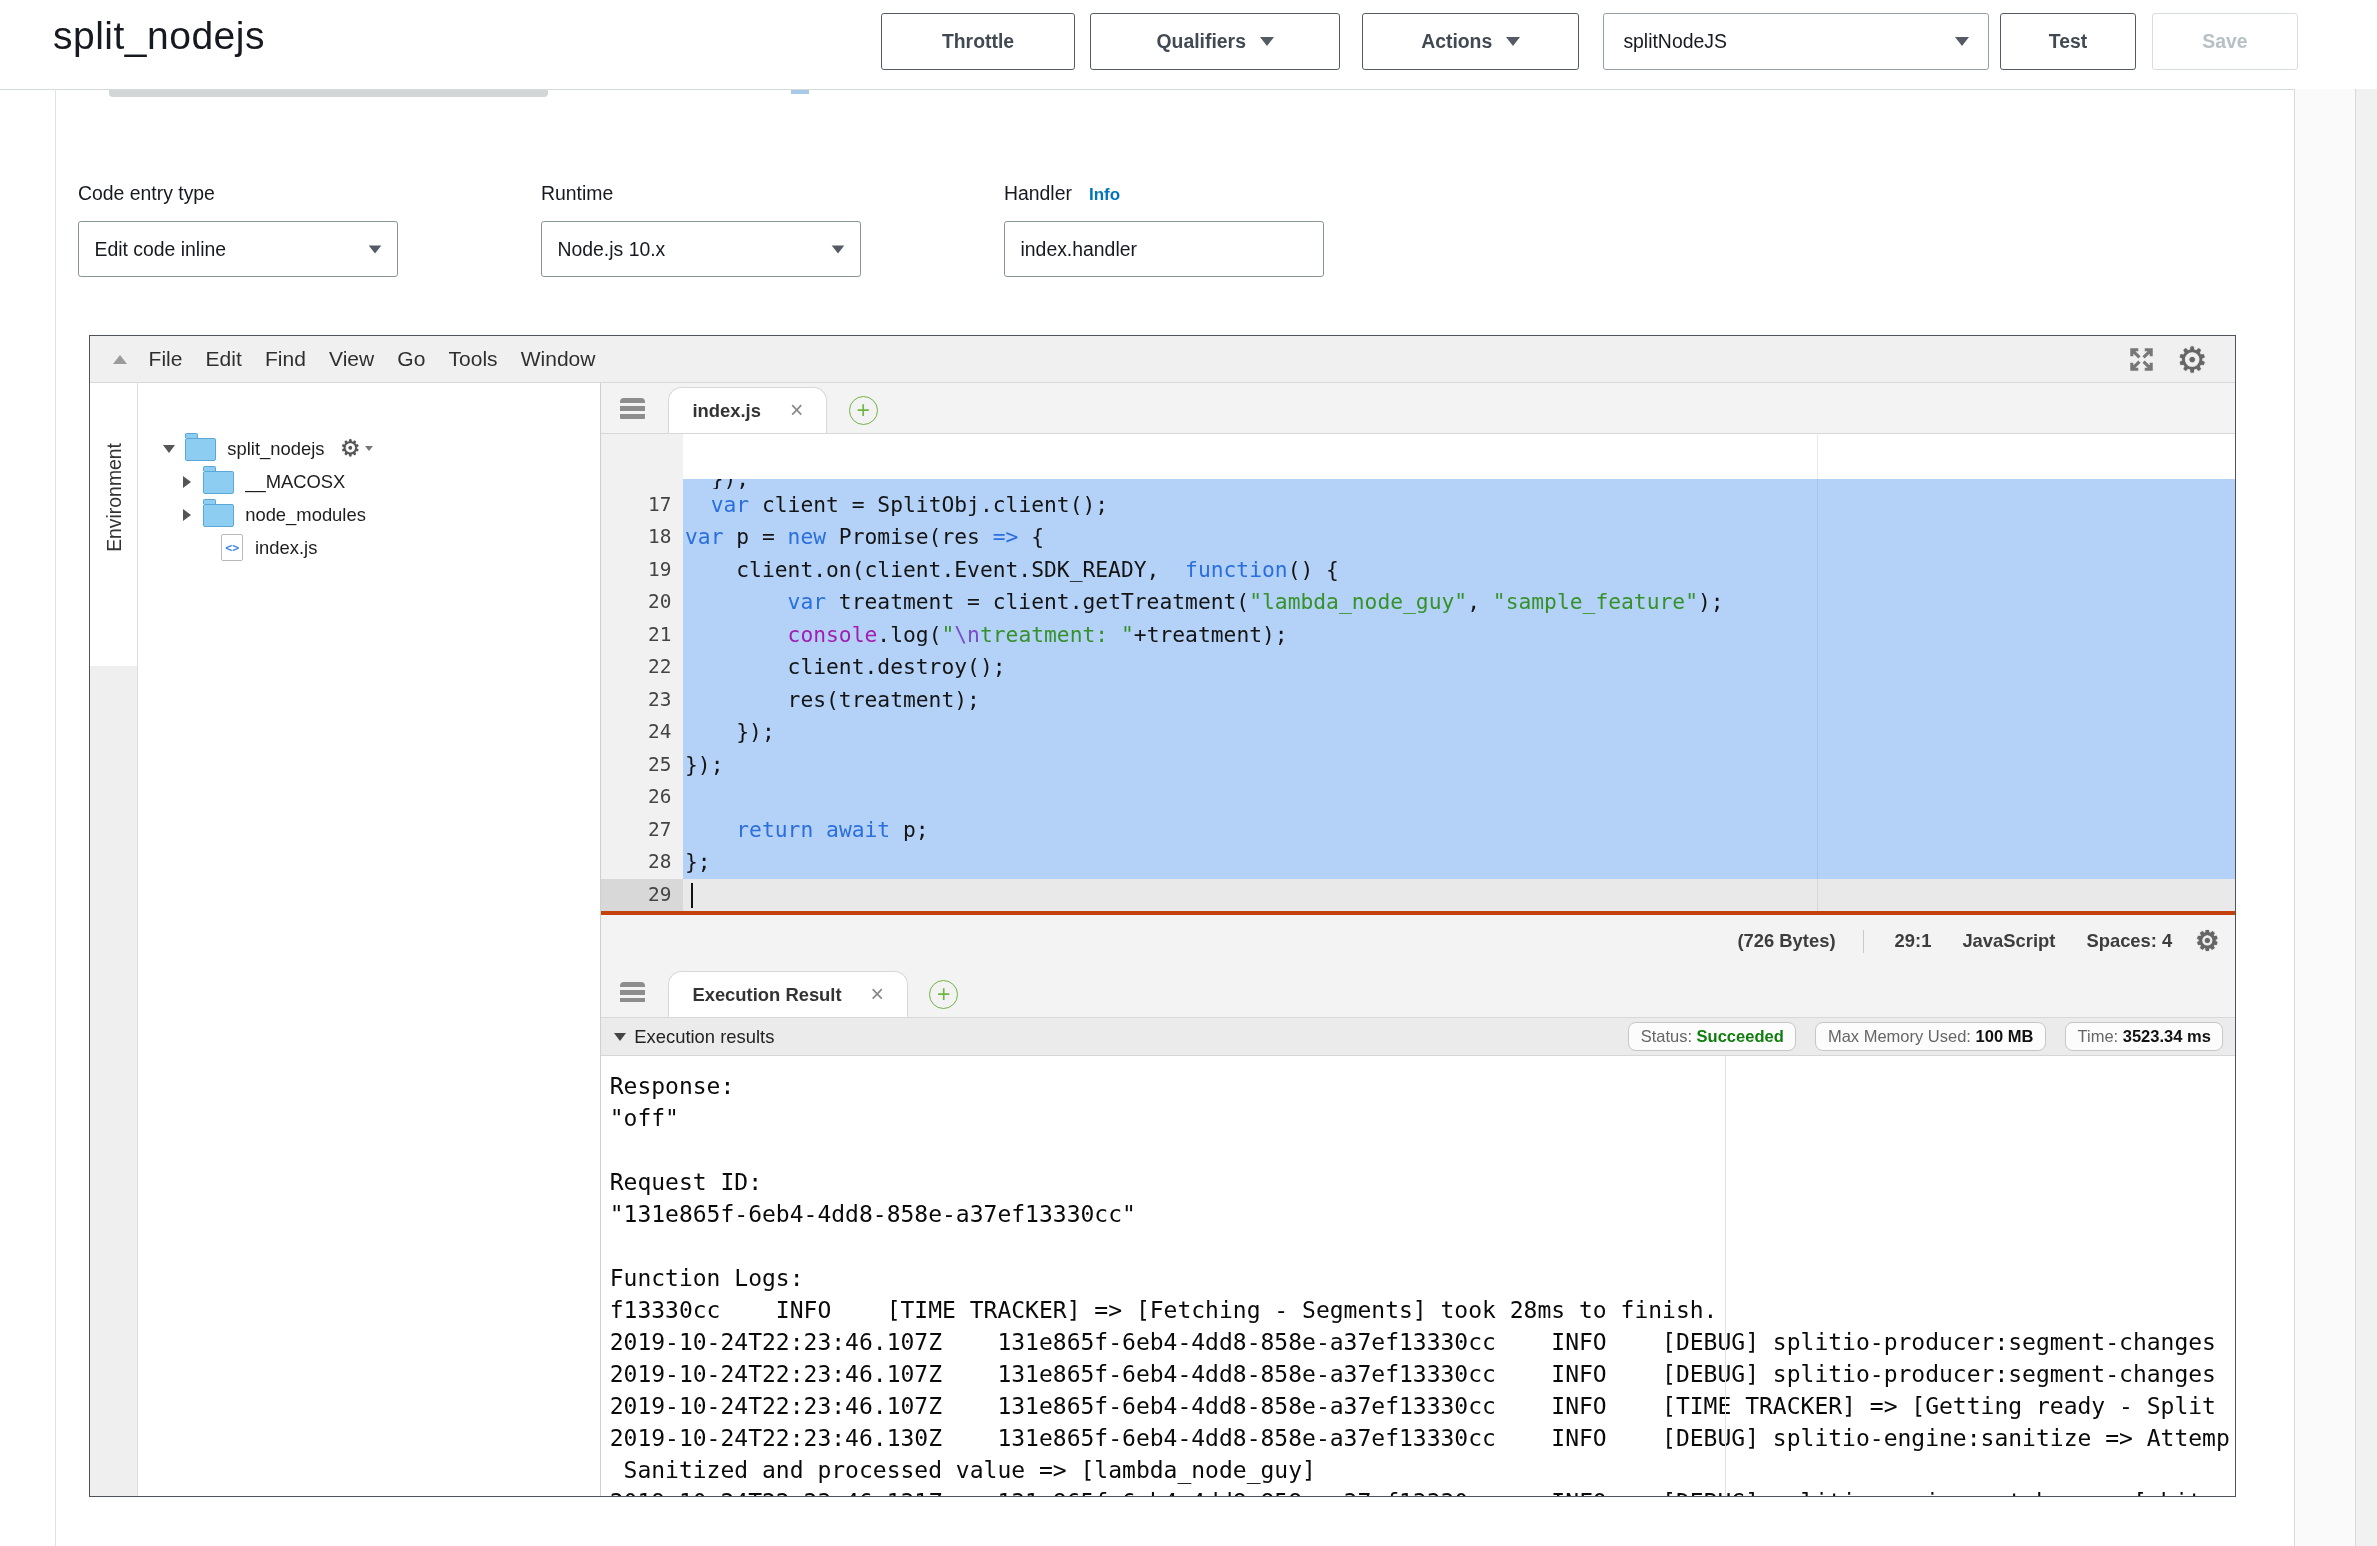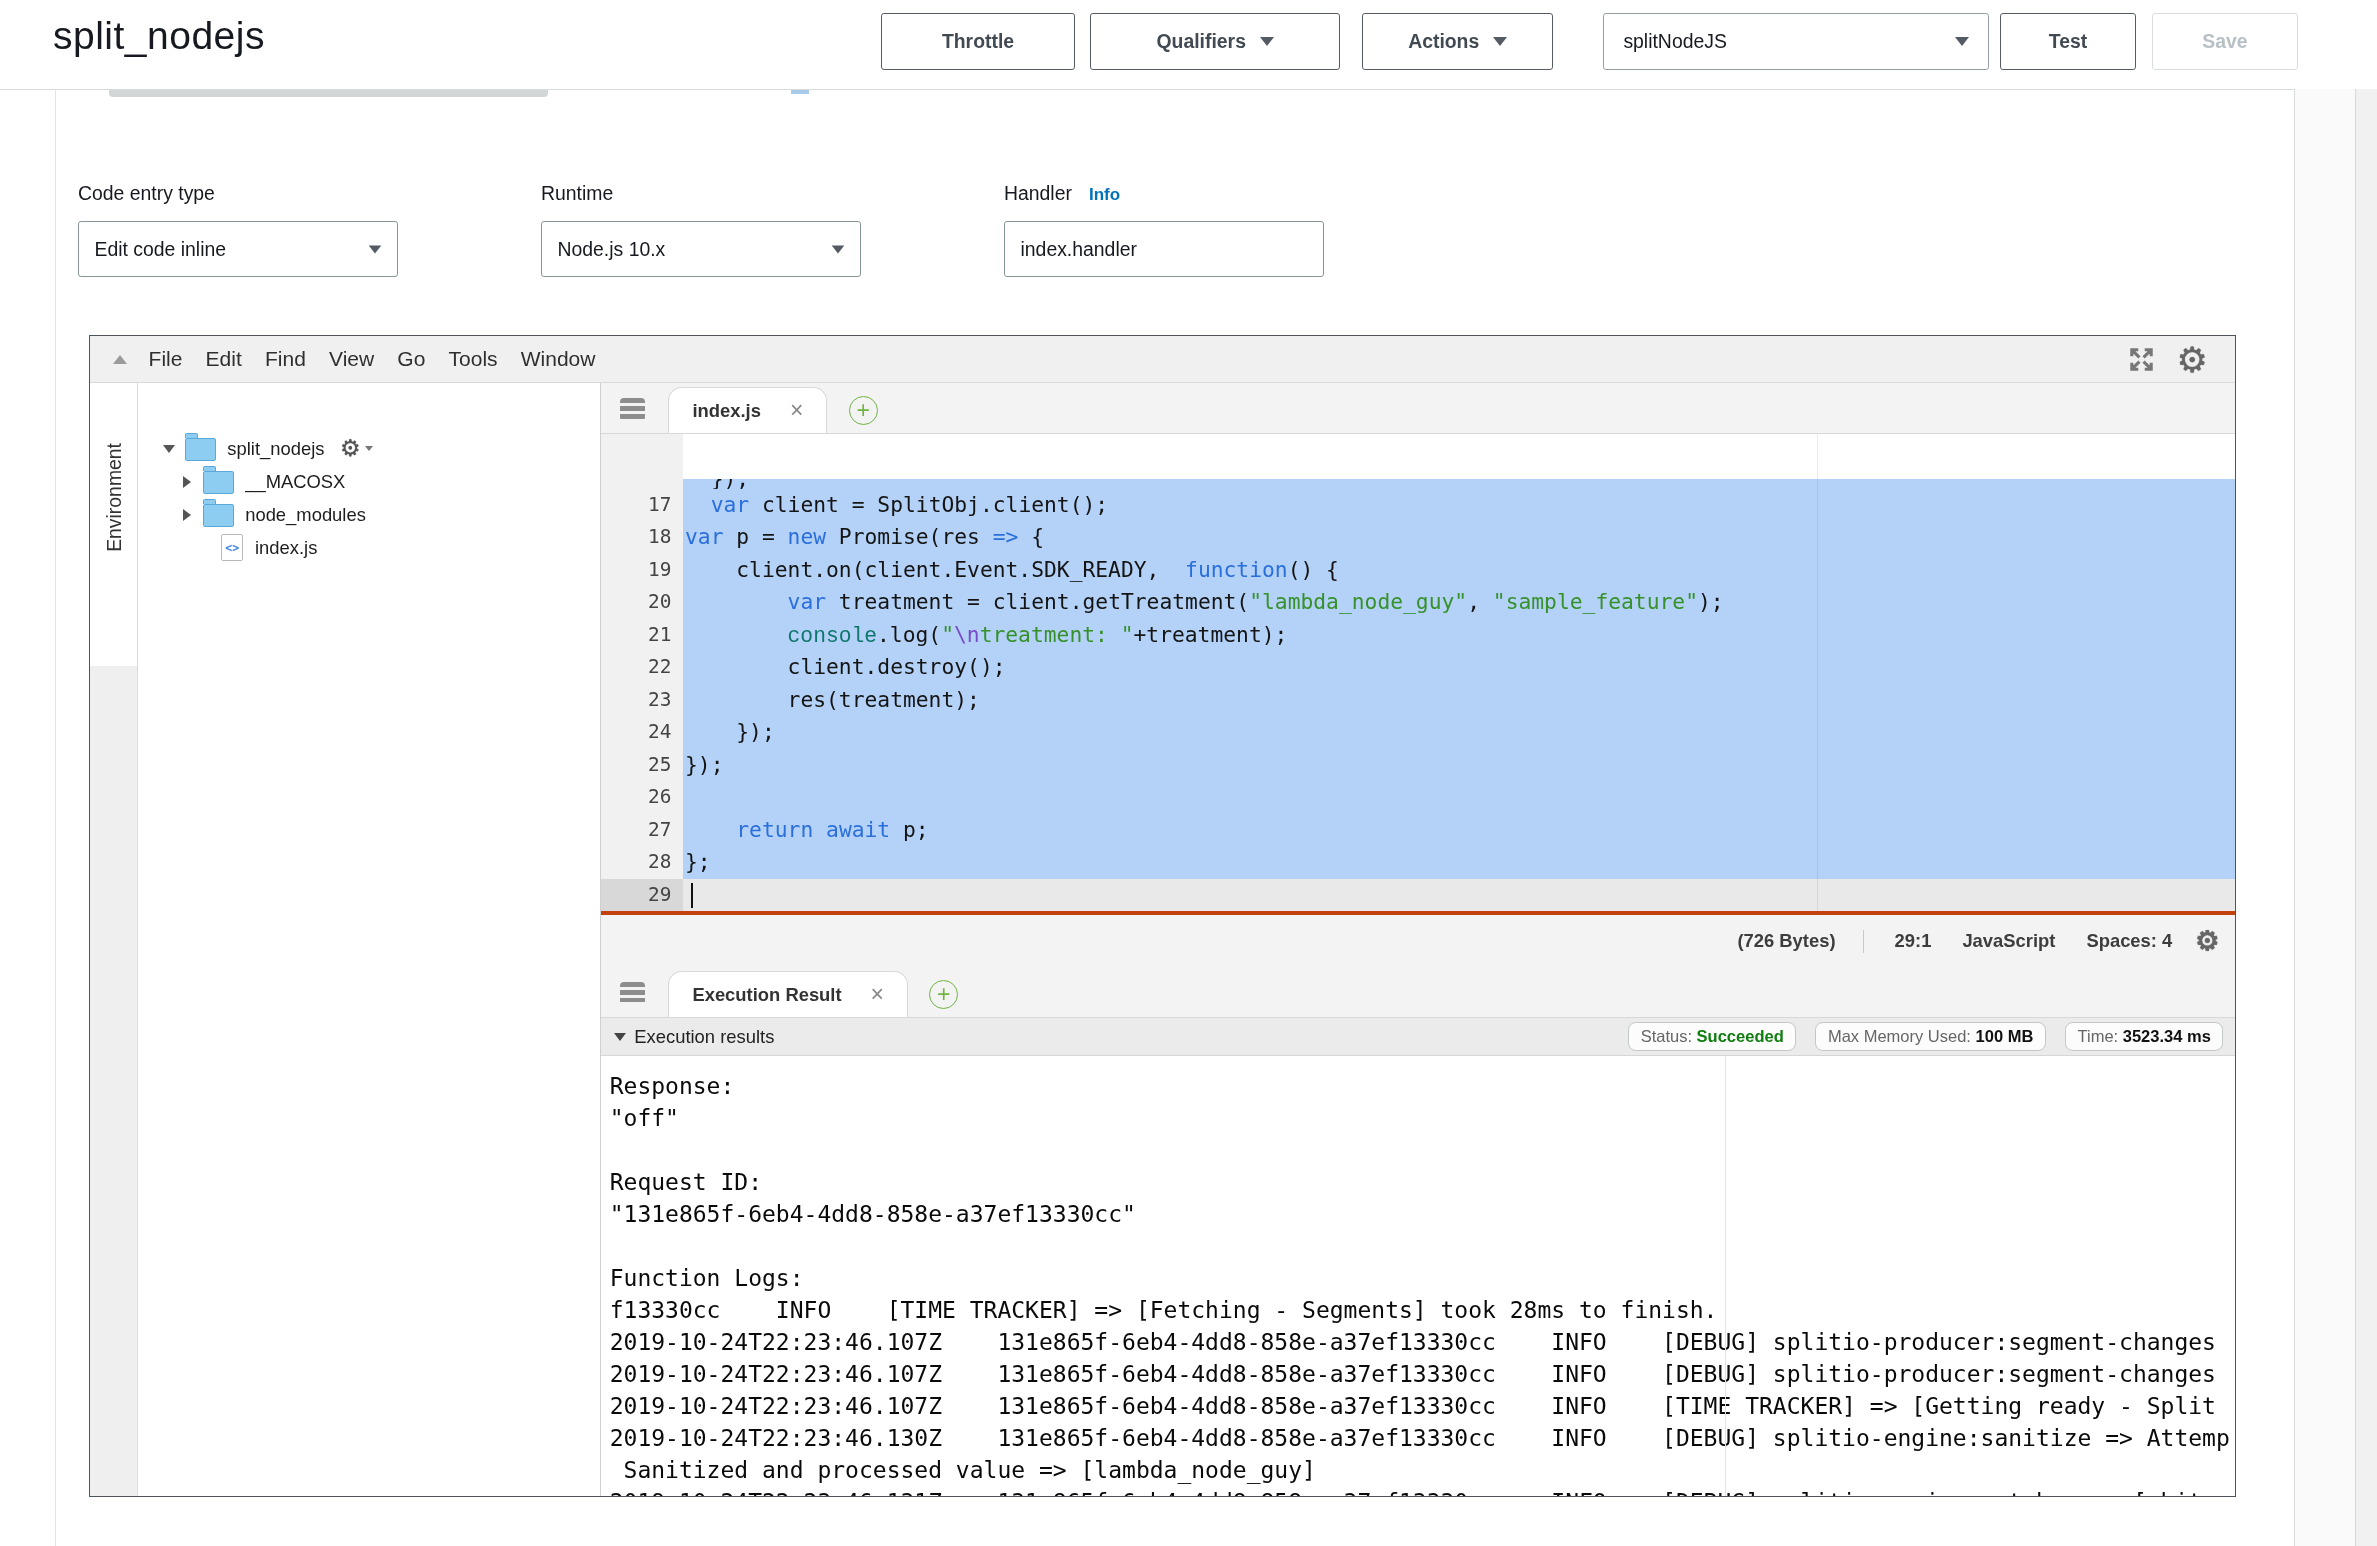--- a/index.html
+++ b/index.html
@@ -72,21 +72,21 @@
   .crow .gut{width:82px;flex:none;background:#f1f1f1;text-align:right;box-sizing:border-box;padding-right:11.6px;
        font-family:"DejaVu Sans Mono",monospace;font-size:19.4px;line-height:32.5px;color:#444;}
   .crow .txt{flex:1;font-family:"DejaVu Sans Mono",monospace;font-size:21.3px;line-height:32.5px;
        white-space:pre;padding-left:2px;overflow:hidden;color:#141414;}
   .crow.spacer{height:45px;} .crow.spacer .gut{background:#f1f1f1;}
   .crow.sliver{height:9.7px;} .crow.sliver .txt{background:#b4d2f8;}
   .crow.sliver .part{display:block;margin-top:-16.5px;}
   .crow.sel .txt{background:#b4d2f8;}
   .crow.act .gut{background:#d8d8d8;} .crow.act .txt{background:#e9e9e9;position:relative;}
   .cursor{position:absolute;left:7.8px;top:3.9px;width:1.9px;height:25px;background:#111;}
-  .tok-k{color:#2a6fdb;} .tok-f{color:#0f766e;font-family:Liberation Mono, monospace;} .tok-s{color:#36912a;} .tok-e{color:#7a4bc9;} .tok-t{color:#141414;}
+  .tok-k{color:#2a6fdb;} .tok-f{color:#a21caf;} .tok-s{color:#36912a;} .tok-e{color:#7a4bc9;} .tok-t{color:#141414;}
   .pmargin{position:absolute;left:1216px;top:0;bottom:0;width:1px;background:rgba(0,0,0,.08);}
   
   .statusbar{height:52px;flex:none;background:#f3f3f3;border-top:4px solid #c2410c;display:flex;align-items:center;
        justify-content:flex-end;padding-right:15.5px;font-size:18.4px;font-weight:600;color:#3d3d3d;}
   .sb-item{margin-left:31px;cursor:pointer;}
   .sb-div{width:1px;height:23px;background:#c9c9c9;margin-left:27px;}
   .statusbar .gear{font-size:27px;margin-left:23px;}
   
   .exec-header{height:37px;flex:none;background:#ebebeb;border-bottom:1px solid #d6d6d6;display:flex;align-items:center;padding:0 11.6px;}
   .eh-caret{width:0;height:0;border-left:6.8px solid transparent;border-right:6.8px solid transparent;border-top:8.7px solid #444;margin:0 7.8px 0 1.9px;}
@@ -107,21 +107,21 @@
 
   <div class="hdr">
     <div class="hdr-title">split_nodejs</div>
     <div class="btn" style="left:881px;width:194px;">
       <span>Throttle</span>
     </div>
     <div class="btn" style="left:1090px;width:250px;">
       <span>Qualifiers</span>
       <span class="caret"></span>
     </div>
-    <div class="btn" style="left:1362px;width:191px;">
+    <div class="btn" style="left:1362px;width:217px;">
       <span>Actions</span>
       <span class="caret"></span>
     </div>
     <div class="selbox" style="left:1603px;width:386px;">
       <span>splitNodeJS</span>
       <span class="caret"></span>
     </div>
     <div class="btn" style="left:2000px;width:136px;">
       <span>Test</span>
     </div>

